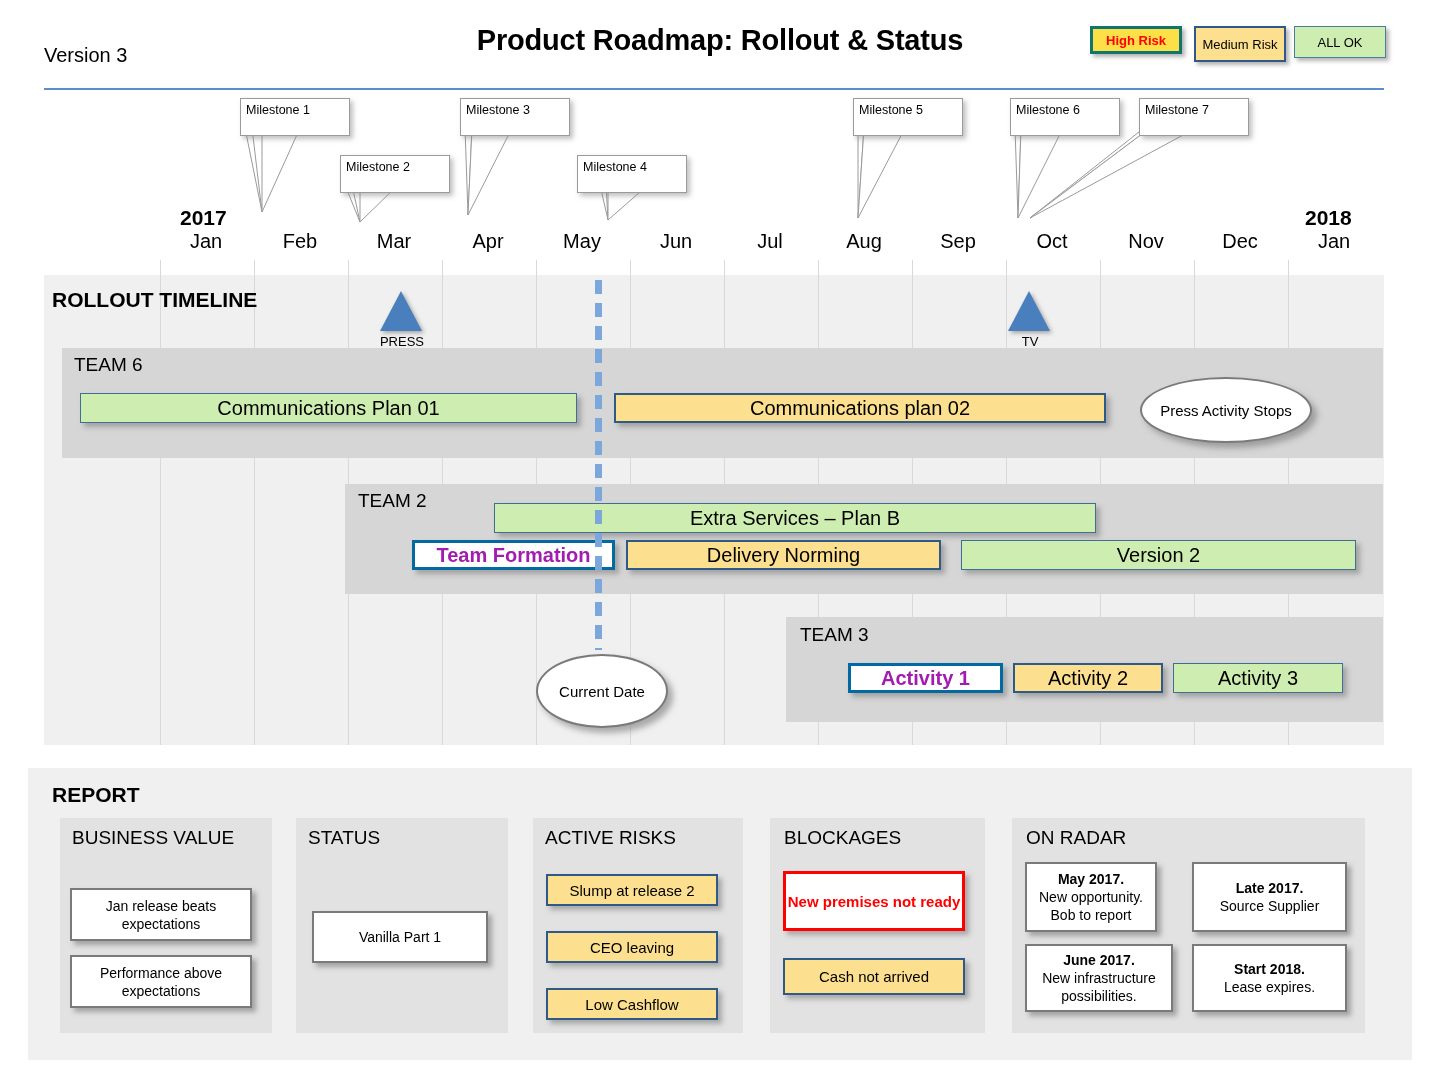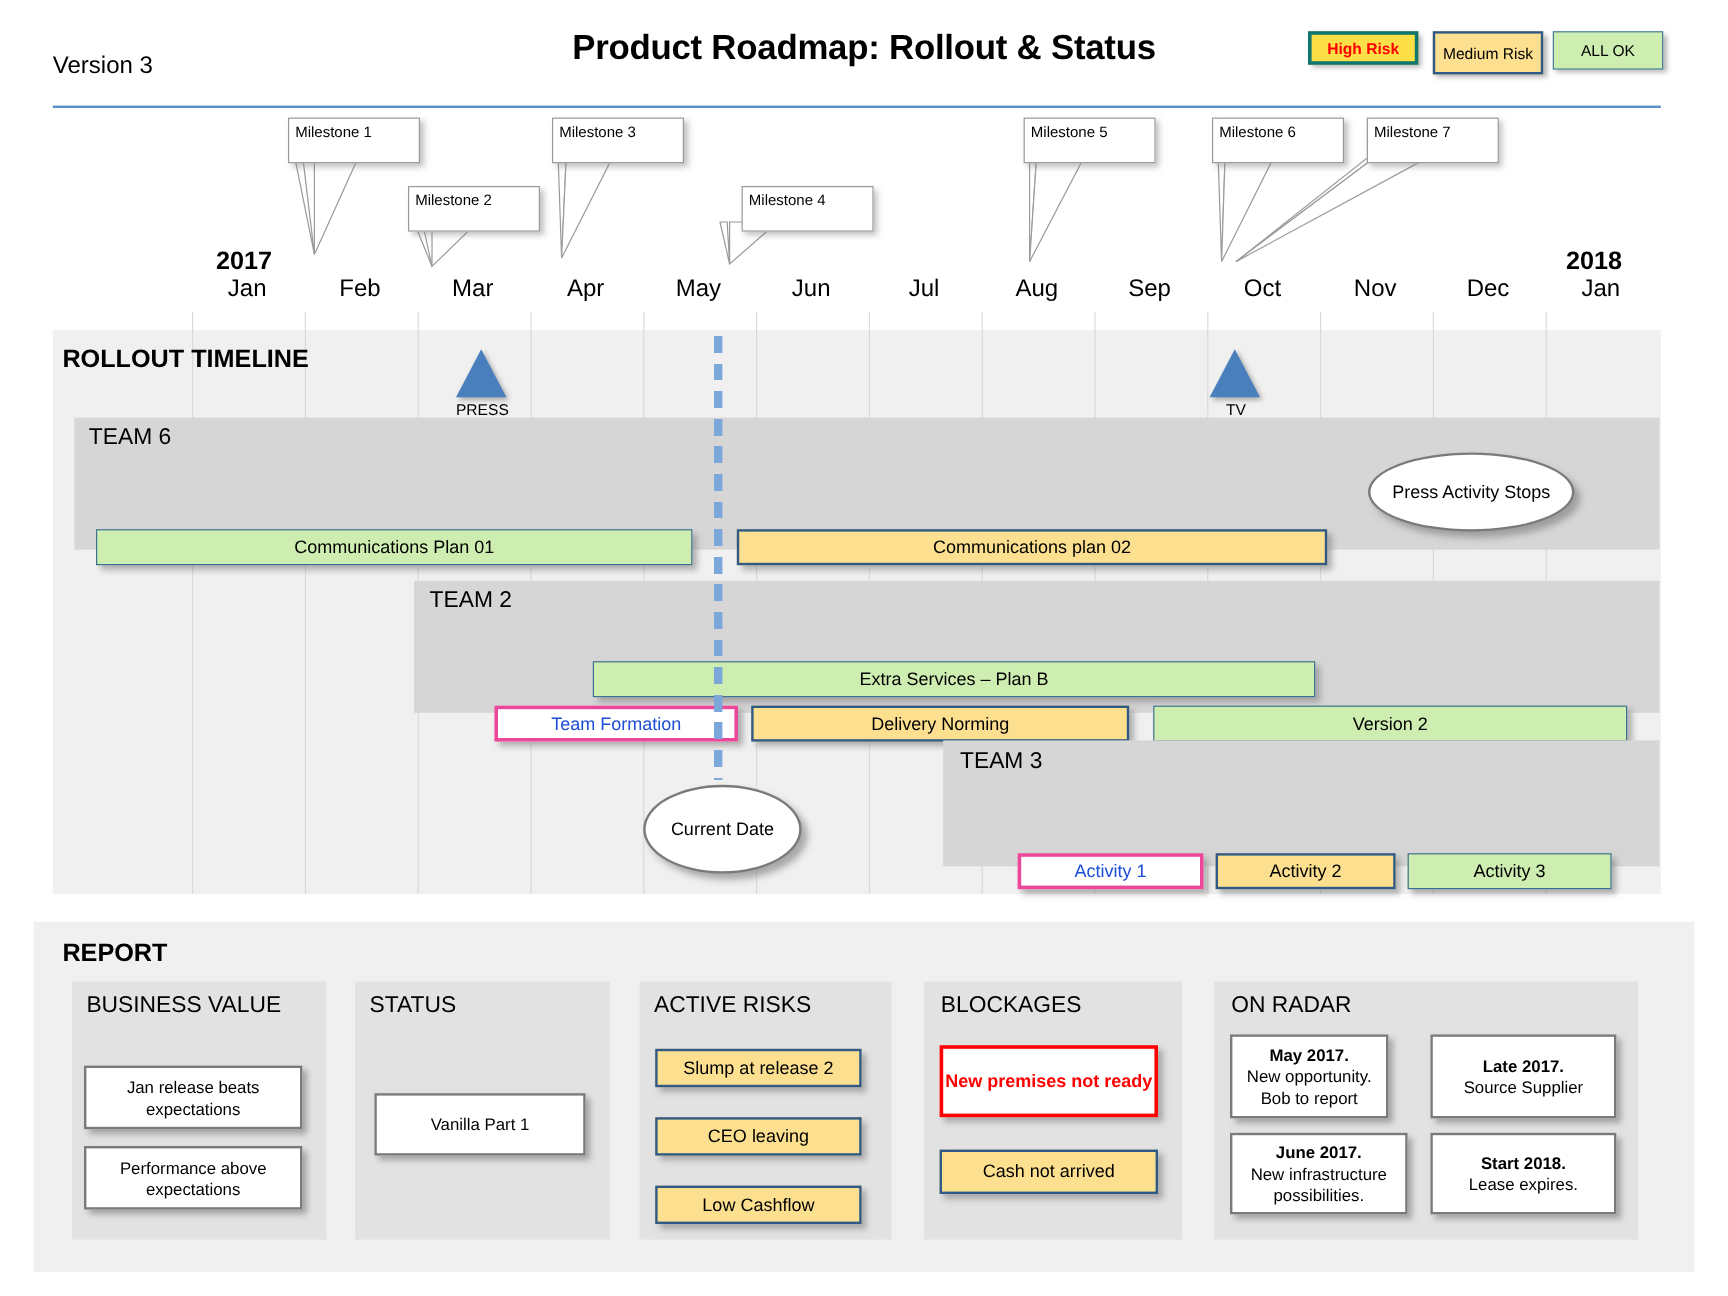--- a/index.html
+++ b/index.html
@@ -89,29 +89,28 @@
     background:#d6d6d6;
   }
   .team-label{
     font-size:19px;
   }
 
   
   .bar{
     height:30px;box-sizing:border-box;
     display:flex;align-items:center;justify-content:center;
-    font-size:15px;
+    font-size:20px;
     box-shadow:4px 4px 5px rgba(120,120,120,.55);
-    margin-top:48px;
   }
   .bar-green{background:#cdeeb0;border:1px solid #3f6f94;}
   .bar-amber{background:#fcdf8f;border:2px solid #2f5a87;}
   .bar-red{
-    background:#ffffff;border:3px solid #ec4899;
-    color:#1d4ed8;font-weight:normal;
+    background:#ffffff;border:3px solid #0369a1;
+    color:#a21caf;font-weight:bold;
   }
 
   
   .tri{
     width:0;height:0;
     border-left:21px solid transparent;
     border-right:21px solid transparent;
     border-bottom:40px solid #4a7fbe;
     filter:drop-shadow(2px 2px 2px rgba(110,110,110,.6));
   }
@@ -192,21 +191,21 @@
   <polygon points="864,38 905,38 858,128" fill="#ffffff" stroke="#9a9a9a" stroke-width="1"></polygon>
   <polygon points="1015,38 1021,38 1018,128" fill="#ffffff" stroke="#9a9a9a" stroke-width="1"></polygon>
   <polygon points="1021,38 1063,38 1018,128" fill="#ffffff" stroke="#9a9a9a" stroke-width="1"></polygon>
   <polygon points="1144,38 1150,38 1030,128" fill="#ffffff" stroke="#9a9a9a" stroke-width="1"></polygon>
   <polygon points="1150,38 1196,38 1030,128" fill="#ffffff" stroke="#9a9a9a" stroke-width="1"></polygon>
 </svg>
 
 <div class="abs callout" style="left:240px;top:98px;">Milestone  1</div>
 <div class="abs callout" style="left:340px;top:155px;">Milestone  2</div>
 <div class="abs callout" style="left:460px;top:98px;">Milestone  3</div>
-<div class="abs callout" style="left:618px;top:155px;">Milestone  4</div>
+<div class="abs callout" style="left:577px;top:155px;">Milestone  4</div>
 <div class="abs callout" style="left:853px;top:98px;">Milestone  5</div>
 <div class="abs callout" style="left:1010px;top:98px;">Milestone  6</div>
 <div class="abs callout" style="left:1139px;top:98px;">Milestone  7</div>
 
 <div class="abs" id="axis-2017">2017</div>
 <div class="abs" id="axis-2018">2018</div>
 
 <div class="abs month-label" style="left:159px;">Jan</div>
 <div class="abs month-label" style="left:253px;">Feb</div>
 <div class="abs month-label" style="left:347px;">Mar</div>

